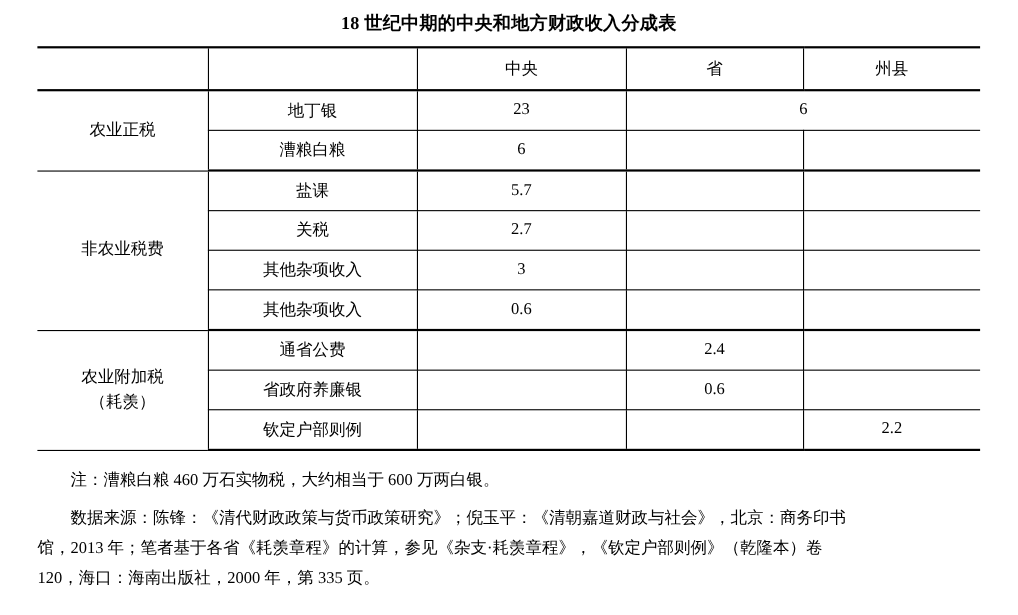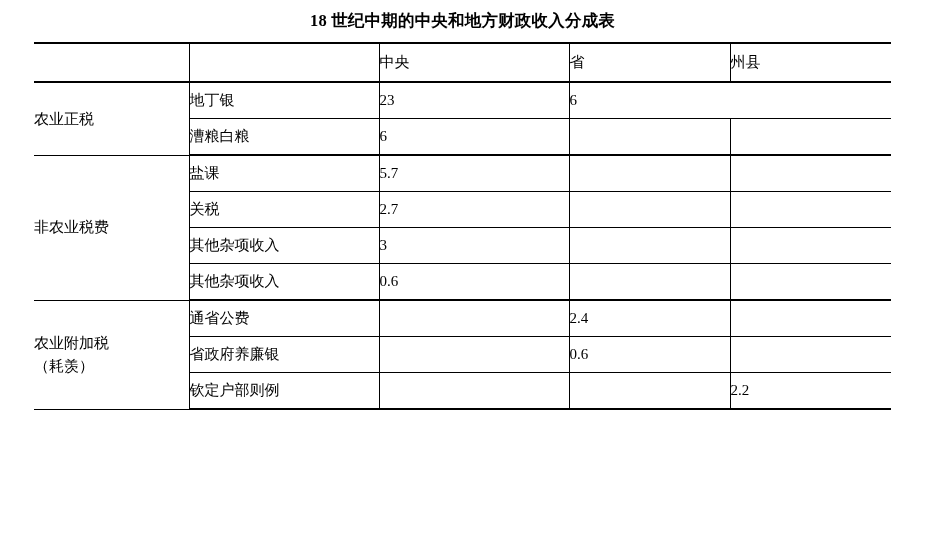--- a/index.html
+++ b/index.html
@@ -46,21 +46,21 @@
   }
   table.fiscal {
     margin: 8px 34px 0 34px;
     border-collapse: collapse;
     table-layout: fixed;
     width: 857px;
     font-size: 15px;
   }
   table.fiscal td {
     border: 1px solid #000000;
-    text-align: left;
+    text-align: center;
     vertical-align: middle;
     padding: 0;
     height: 35px;
     font-size: 15px;
   }
   table.fiscal tr.head td {
     height: 37px;
   }
   .col-cat { width: 155px; }
   .col-item { width: 190px; }
@@ -181,14 +181,22 @@
       </tr>
       <tr>
         <td class="bottom-border-strong">钦定户部则例</td>
         <td class="bottom-border-strong"></td>
         <td class="bottom-border-strong"></td>
         <td class="bottom-border-strong no-right">2.2</td>
       </tr>
     </tbody>
   </table>
 
+  <div class="notes">
+    <div class="note-line">注：漕粮白粮 460 万石实物税，大约相当于 600 万两白银。</div>
+    <div class="source-block">
+      <div class="source-line first">数据来源：陈锋：《清代财政政策与货币政策研究》；倪玉平：《清朝嘉道财政与社会》，北京：商务印书</div>
+      <div class="source-line">馆，2013 年；笔者基于各省《耗羡章程》的计算，参见《杂支·耗羡章程》，《钦定户部则例》（乾隆本）卷</div>
+      <div class="source-line">120，海口：海南出版社，2000 年，第 335 页。</div>
+    </div>
+  </div>
 
 </div>
 
 </body></html>

